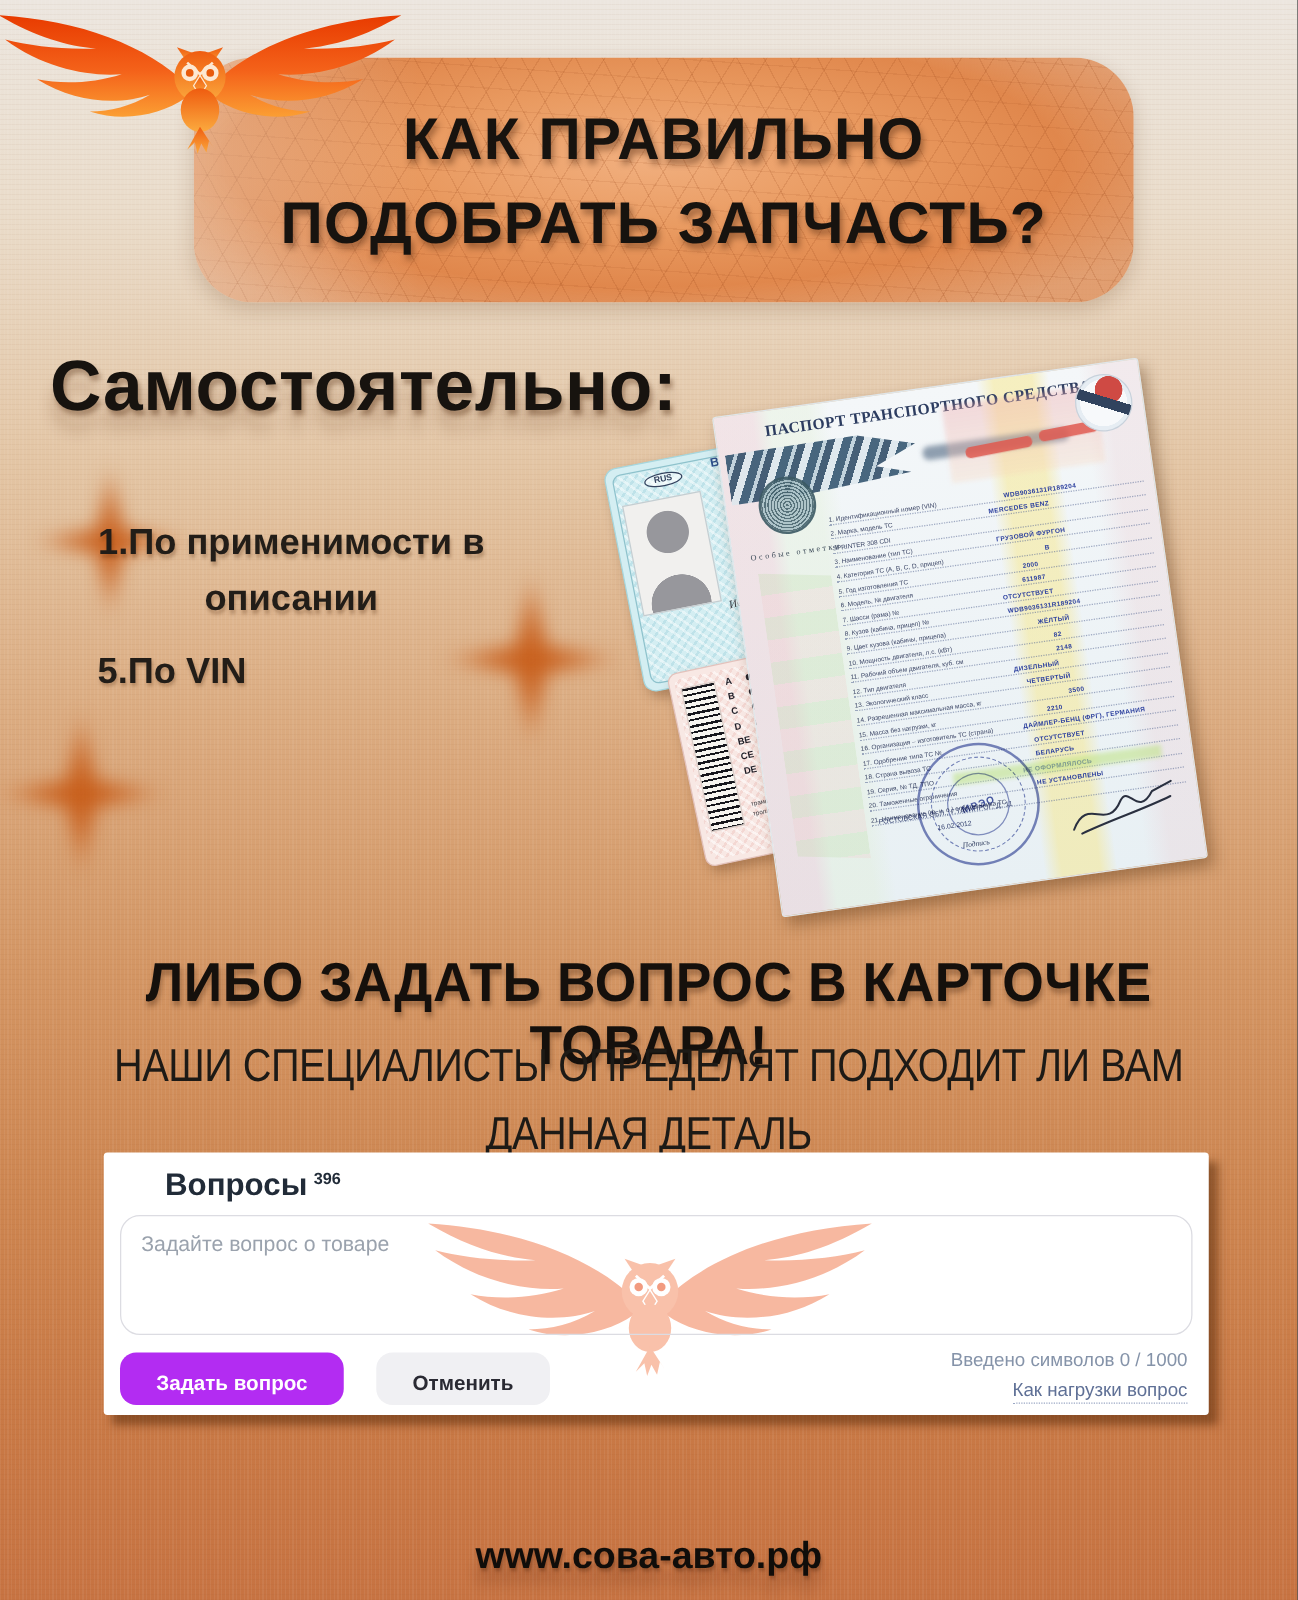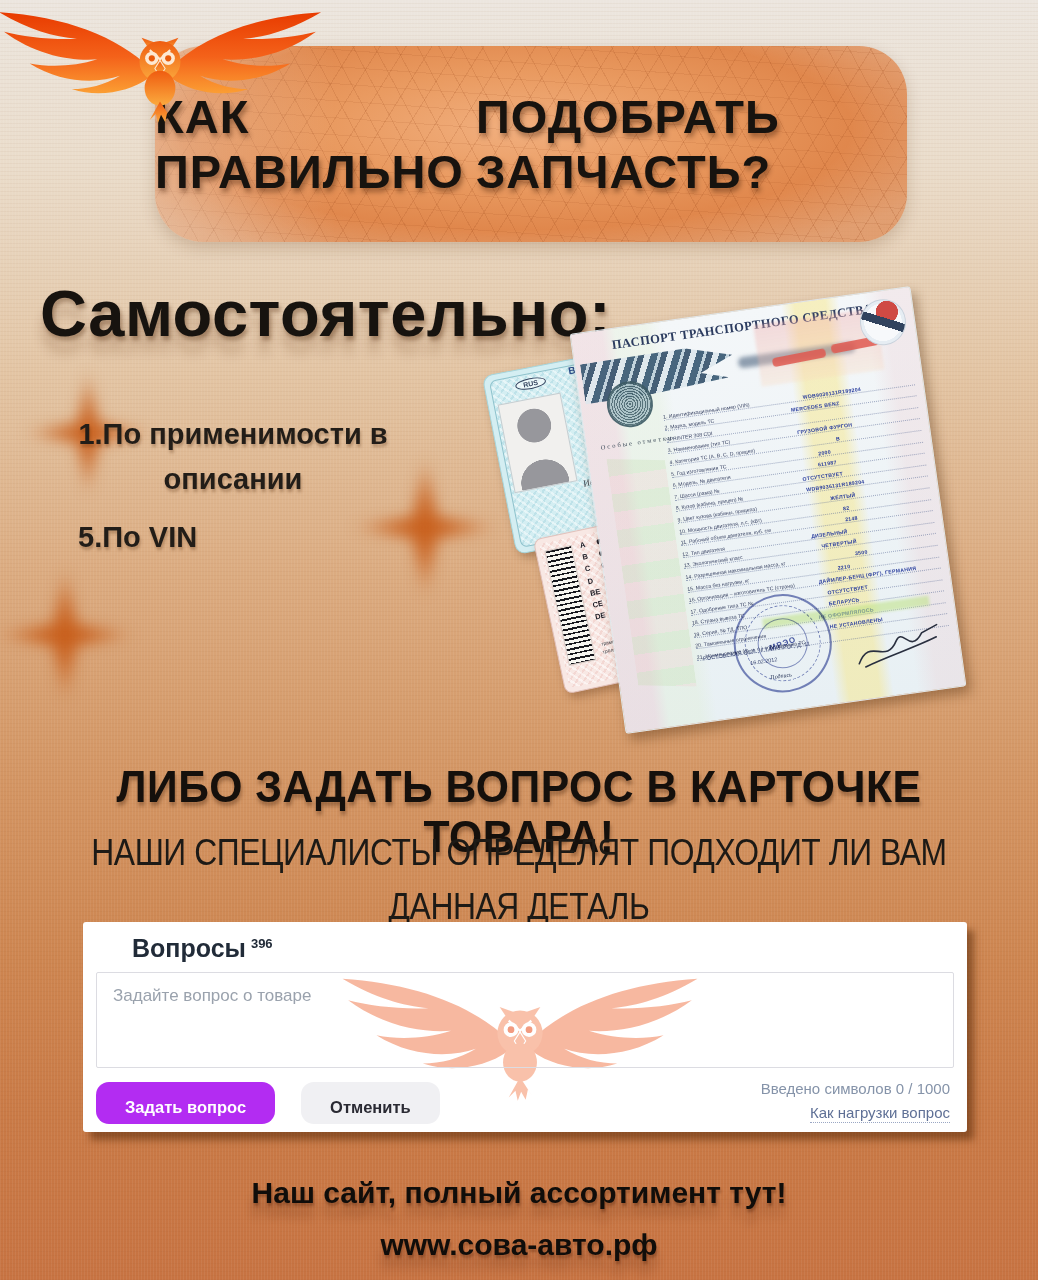--- a/index.html
+++ b/index.html
@@ -26,25 +26,25 @@
     -webkit-background-clip:text;background-clip:text;color:transparent;}
   
   .title-box{position:absolute;left:155px;top:46px;width:752px;height:196px;border-radius:48px;
     background:
       linear-gradient(90deg,rgba(238,226,214,.38),rgba(238,226,214,0) 24%),
       repeating-linear-gradient(62deg,rgba(146,62,18,.15) 0 1px,transparent 1px 19px),
       repeating-linear-gradient(-58deg,rgba(146,62,18,.15) 0 1px,transparent 1px 22px),
       repeating-linear-gradient(4deg,rgba(146,62,18,.10) 0 1px,transparent 1px 17px),
       radial-gradient(ellipse 62% 72% at 48% 42%,#f1af7e 0%,#e99a60 40%,#e0874c 72%,rgba(222,137,82,.72) 100%);
     box-shadow:0 6px 16px rgba(95,48,15,.20);}
-  .title-text{position:absolute;inset:0;display:flex;flex-direction:row;justify-content:center;
+  .title-text{position:absolute;inset:0;display:flex;flex-direction:column;justify-content:center;
     align-items:center;gap:12px;font-size:47px;font-weight:800;color:#17130f;letter-spacing:1px;
     text-shadow:2px 4px 5px rgba(60,25,5,.42);}
   
-  .self-heading{position:absolute;left:40px;top:276px;font-size:65px;font-weight:800;color:#17130f;
+  .self-heading{position:absolute;left:40px;top:276px;font-size:57px;font-weight:800;color:#17130f;
     letter-spacing:.5px;text-shadow:2px 4px 4px rgba(80,40,10,.38),0 16px 12px rgba(90,40,10,.22);}
   .self-item{position:absolute;font-size:29px;font-weight:700;color:#221d18;white-space:pre-line;
     text-shadow:1px 3px 3px rgba(80,40,10,.30);line-height:1.55;}
   .it1{left:78px;top:400px;width:310px;text-align:center;margin-top:12px;}
   .it2{left:78px;top:515px;}
   .it3{left:84px;top:612px;}
   
   .docs{position:absolute;left:488px;top:268px;width:492px;height:468px;}
   .lic-front{position:absolute;left:10px;top:94px;width:132px;height:182px;border-radius:10px;
     transform:rotate(-11deg);background:#d4eef2;border:1px solid #a6d6dd;
@@ -142,21 +142,21 @@
   .cta-sub{position:absolute;left:0;top:826px;width:100%;text-align:center;font-size:37px;
     font-weight:500;color:#1d1a16;line-height:1.45;transform:scaleX(.86);letter-spacing:-.5px;}
   
   .qcard{position:absolute;left:83px;top:922px;width:884px;height:210px;background:#ffffff;
     border-radius:3px;box-shadow:7px 8px 7px rgba(80,35,5,.5);}
   .qtitle{position:absolute;left:21px;top:12px;font-size:25px;font-weight:800;color:#212b38;margin-left:28px;}
   .qtitle sup{font-size:13px;font-weight:700;margin-left:5px;}
   .owl-wm{position:absolute;left:255px;top:50px;width:364px;height:130px;opacity:.85;
     pointer-events:none;z-index:1;}
   .qtextarea{position:absolute;left:13px;top:50px;width:858px;height:96px;border:1.5px solid #dcdce2;
-    border-radius:2px;background:transparent;resize:none;outline:none;z-index:2;
+    border-radius:16px;background:transparent;resize:none;outline:none;z-index:2;
     font-family:"Liberation Sans",sans-serif;font-size:17px;color:#333;padding:13px 16px;}
   .qtextarea::placeholder{color:#9aa2ad;}
   .qbtns{position:absolute;left:13px;top:160px;display:flex;gap:26px;z-index:3;}
   .btn{border:none;border-radius:13px;height:42px;padding:16px 29px;font-family:"Liberation Sans",sans-serif;
     font-size:16.5px;font-weight:700;cursor:pointer;}
   .btn-submit{background:#b32cf2;color:#ffffff;}
   .btn-cancel{background:#f0f0f3;color:#2a2a33;}
   .qmeta{position:absolute;right:17px;top:158px;text-align:right;z-index:3;}
   .qcounter{font-size:15px;color:#8593a9;}
   .qlink{display:inline-block;margin-top:7px;font-size:15px;color:#5f7096;
@@ -445,15 +445,14 @@
       <button class="btn btn-submit">Задать вопрос</button>
       <button class="btn btn-cancel">Отменить</button>
     </div>
 
     <div class="qmeta">
       <div class="qcounter">Введено символов 0 / 1000</div>
       <span class="qlink">Как нагрузки вопрос</span>
     </div>
   </div>
 
-  <div class="footer-1">Наш сайт, полный ассортимент тут!</div>
   <div class="footer-2">www.сова-авто.рф</div>
 </div>
 
 </body></html>

